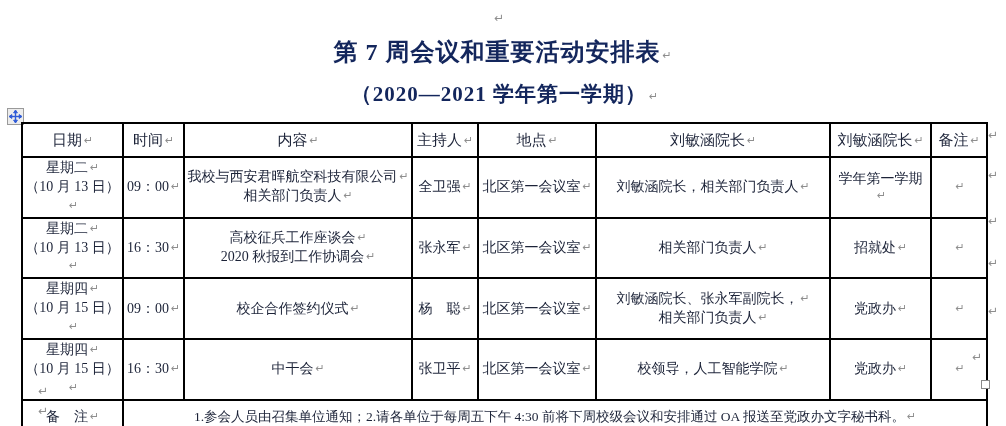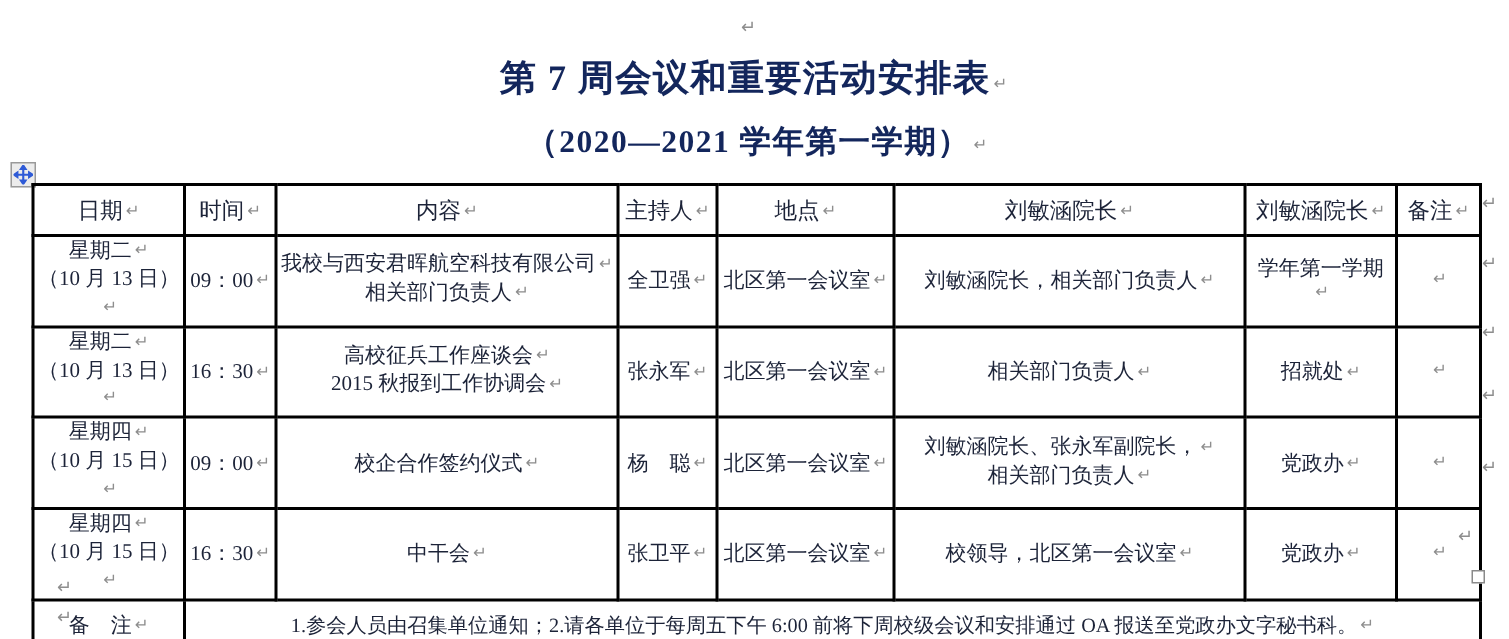--- a/index.html
+++ b/index.html
@@ -140,21 +140,21 @@
       </tr>
 
       <tr class="r-data">
         <td class="two-line">
           <div><span>星期二</span><span class="pm">↵</span></div>
           <div><span>（10 月 13 日）</span><span class="pm">↵</span></div>
         </td>
         <td><span>16：30</span><span class="pm">↵</span></td>
         <td class="two-line">
           <div><span>高校征兵工作座谈会</span><span class="pm">↵</span></div>
-          <div><span>2015 秋报到工作协调会</span><span class="pm">↵</span></div>
+          <div><span>2020 秋报到工作协调会</span><span class="pm">↵</span></div>
         </td>
         <td><span>张永军</span><span class="pm">↵</span></td>
         <td><span>北区第一会议室</span><span class="pm">↵</span></td>
         <td><span>相关部门负责人</span><span class="pm">↵</span></td>
         <td><span>招就处</span><span class="pm">↵</span></td>
         <td><span class="pm">↵</span></td>
       </tr>
 
       <tr class="r-data">
         <td class="two-line">
@@ -175,28 +175,28 @@
 
       <tr class="r-data r-last">
         <td class="two-line">
           <div><span>星期四</span><span class="pm">↵</span></div>
           <div><span>（10 月 15 日）</span><span class="pm">↵</span></div>
         </td>
         <td><span>16：30</span><span class="pm">↵</span></td>
         <td><span>中干会</span><span class="pm">↵</span></td>
         <td><span>张卫平</span><span class="pm">↵</span></td>
         <td><span>北区第一会议室</span><span class="pm">↵</span></td>
-        <td><span>校领导，北区第一会议室</span><span class="pm">↵</span></td>
+        <td><span>校领导，人工智能学院</span><span class="pm">↵</span></td>
         <td><span>党政办</span><span class="pm">↵</span></td>
         <td><span class="pm">↵</span></td>
       </tr>
 
       <tr class="r-note">
         <td><span>备　注</span><span class="pm">↵</span></td>
-        <td colspan="7" class="note-text"><span>1.参会人员由召集单位通知；2.请各单位于每周五下午 6:00 前将下周校级会议和安排通过 OA 报送至党政办文字秘书科。</span><span class="pm">↵</span></td>
+        <td colspan="7" class="note-text"><span>1.参会人员由召集单位通知；2.请各单位于每周五下午 4:30 前将下周校级会议和安排通过 OA 报送至党政办文字秘书科。</span><span class="pm">↵</span></td>
       </tr>
     </tbody>
       </table>
   </div>
 
   <span class="pm pm-abs" style="left:988px;top:128px;">↵</span>
   <span class="pm pm-abs" style="left:988px;top:168px;">↵</span>
   <span class="pm pm-abs" style="left:988px;top:214px;">↵</span>
   <span class="pm pm-abs" style="left:988px;top:256px;">↵</span>
   <span class="pm pm-abs" style="left:988px;top:304px;">↵</span>

